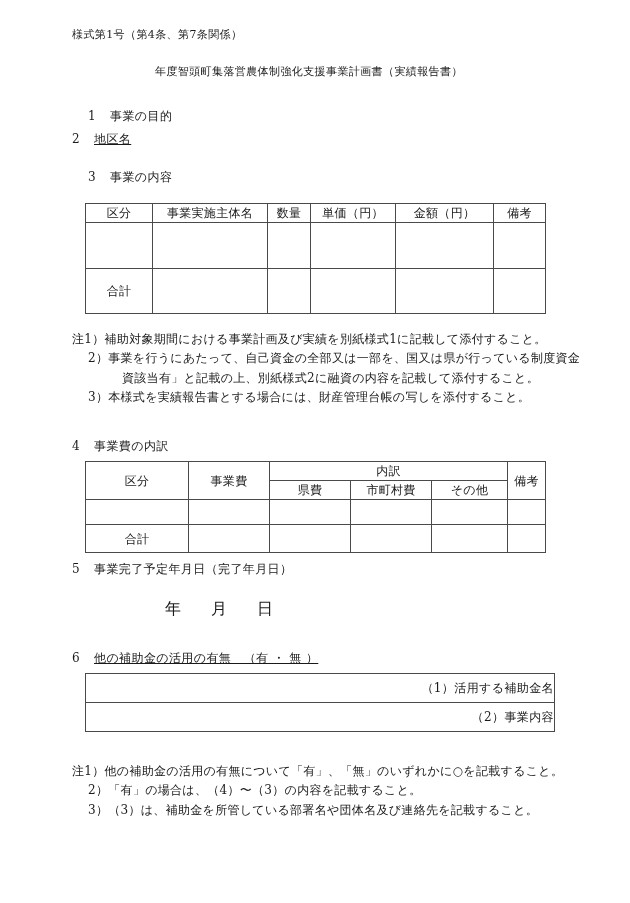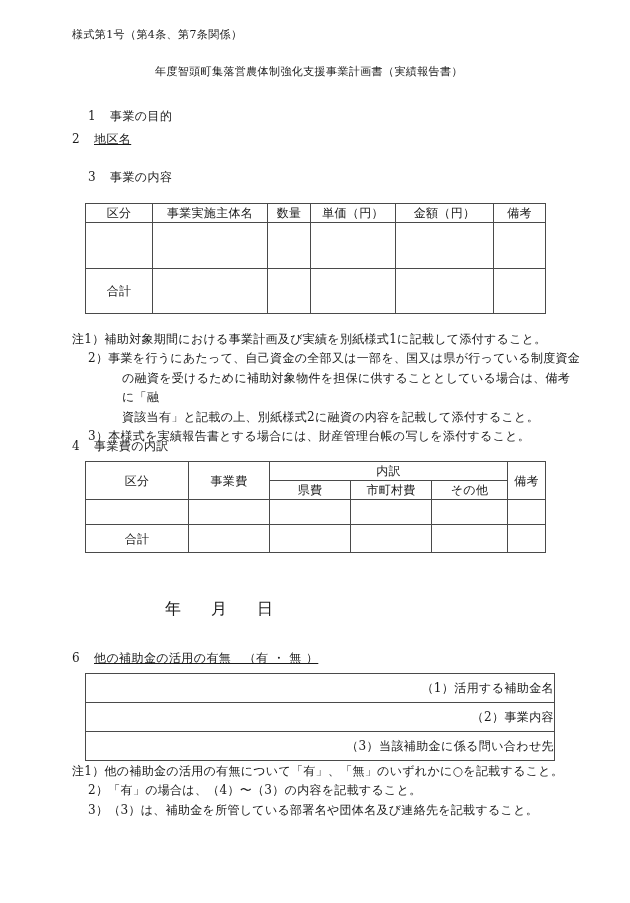--- a/index.html
+++ b/index.html
@@ -194,21 +194,20 @@
 
   <div class="notes" style="top:330px;">
     <div class="note-line">
       <span class="note-label">注1）</span>
       <span class="note-body">補助対象期間における事業計画及び実績を別紙様式1に記載して添付すること。</span>
     </div>
     <div class="note-line">
       <span class="note-label indent">2）</span>
       <span class="note-body">事業を行うにあたって、自己資金の全部又は一部を、国又は県が行っている制度資金</span>
     </div>
-    <div class="note-cont">の融資を受けるために補助対象物件を担保に供することとしている場合は、備考に「融</div>
     <div class="note-cont">資該当有」と記載の上、別紙様式2に融資の内容を記載して添付すること。</div>
     <div class="note-line">
       <span class="note-label indent">3）</span>
       <span class="note-body">本様式を実績報告書とする場合には、財産管理台帳の写しを添付すること。</span>
     </div>
   </div>
 
   <div class="section-head" style="top:437px;">
     <span class="num">4</span><span>事業費の内訳</span>
   </div>
@@ -246,40 +245,40 @@
         <td>合計</td>
         <td></td>
         <td></td>
         <td></td>
         <td></td>
         <td></td>
       </tr>
     </tbody>
   </table>
 
+  <div class="section-head" style="top:560px;">
+    <span class="num">5</span><span>事業完了予定年月日（完了年月日）</span>
+  </div>
 
   <div class="date-line">
     <span class="y">年</span><span class="m">月</span><span>日</span>
   </div>
 
   <div class="section-head" style="top:649px;text-decoration:underline;">
     <span class="num">6</span><span>他の補助金の活用の有無　（有 ・ 無 ）</span>
   </div>
 
   <table class="tbl" id="table-other-subsidy">
     <tbody>
       <tr>
         <td>（1）活用する補助金名</td>
       </tr>
       <tr>
         <td>（2）事業内容</td>
       </tr>
-      <tr>
-        <td>（3）当該補助金に係る問い合わせ先</td>
-      </tr>
     </tbody>
   </table>
 
   <div class="notes" style="top:762px;">
     <div class="note-line">
       <span class="note-label">注1）</span>
       <span class="note-body">他の補助金の活用の有無について「有」、「無」のいずれかに○を記載すること。</span>
     </div>
     <div class="note-line">
       <span class="note-label indent">2）</span>

